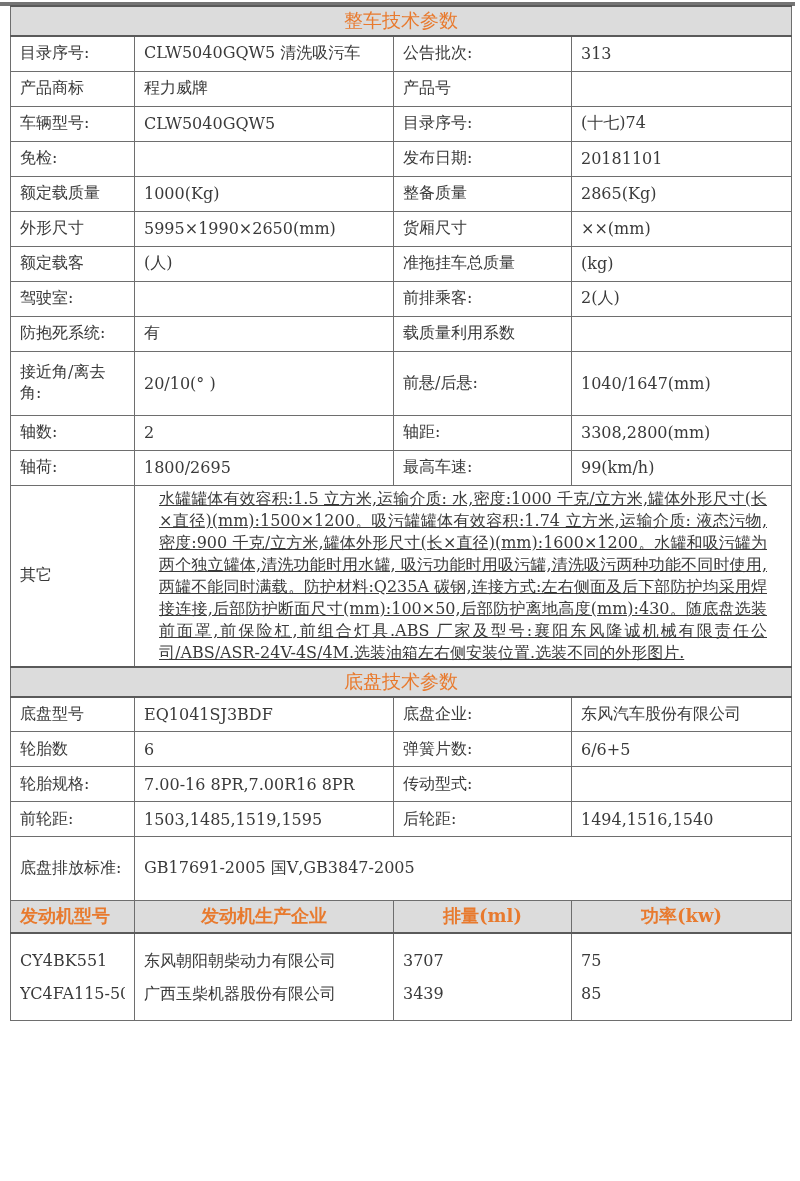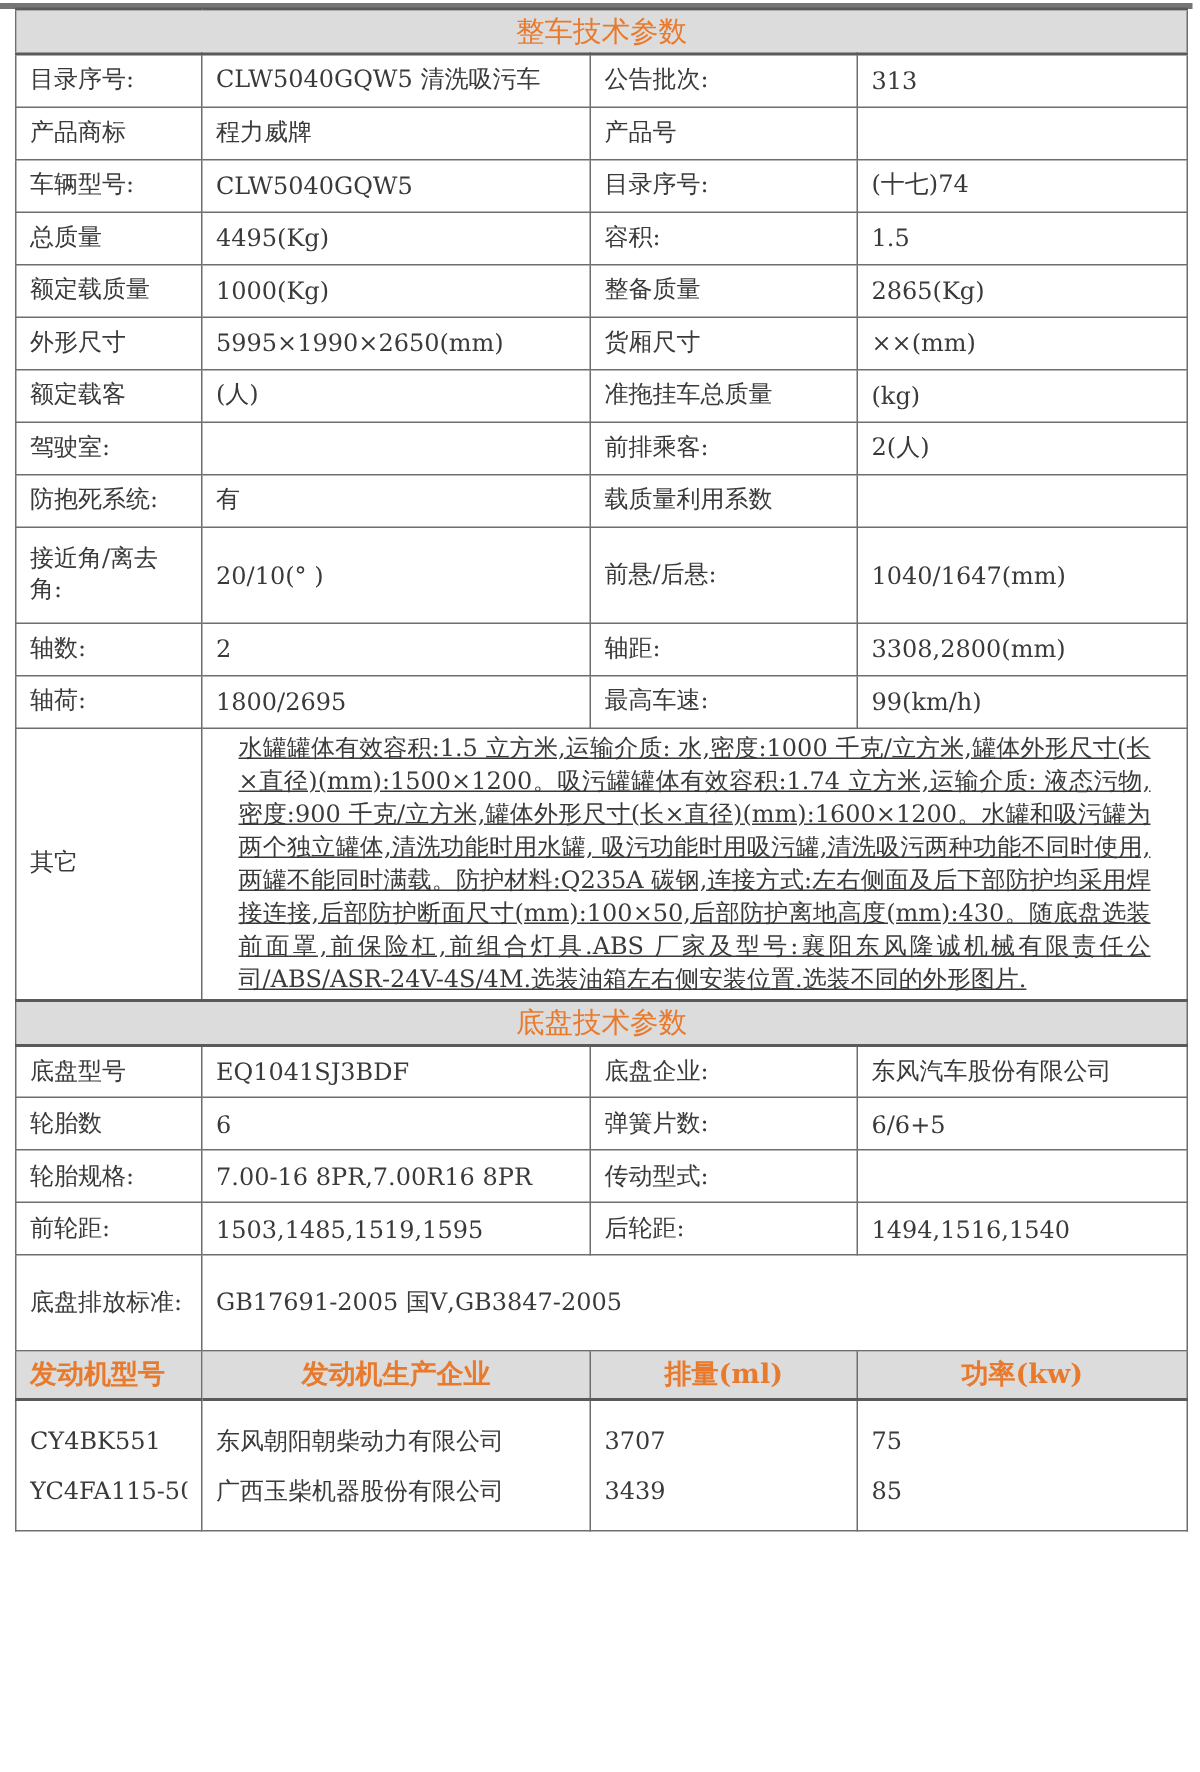--- a/index.html
+++ b/index.html
@@ -92,24 +92,24 @@
       <td>产品号</td>
       <td></td>
     </tr>
     <tr>
       <td>车辆型号:</td>
       <td>CLW5040GQW5</td>
       <td>目录序号:</td>
       <td>(十七)74</td>
     </tr>
     <tr>
-      <td>总质量</td>
-      <td>4495(Kg)</td>
-      <td>容积:</td>
-      <td>1.5</td>
+      <td>免检:</td>
+      <td></td>
+      <td>发布日期:</td>
+      <td>20181101</td>
     </tr>
     <tr>
       <td>额定载质量</td>
       <td>1000(Kg)</td>
       <td>整备质量</td>
       <td>2865(Kg)</td>
     </tr>
     <tr>
       <td>外形尺寸</td>
       <td>5995×1990×2650(mm)</td>

